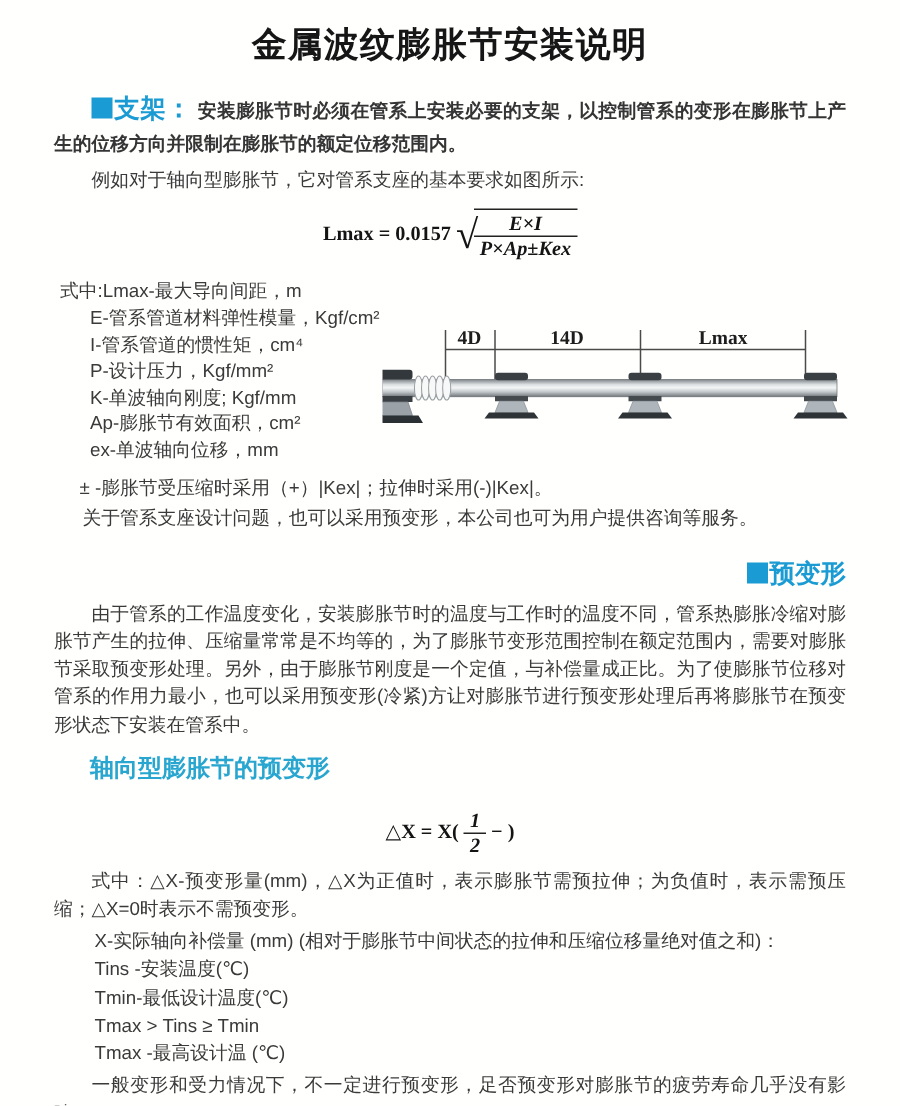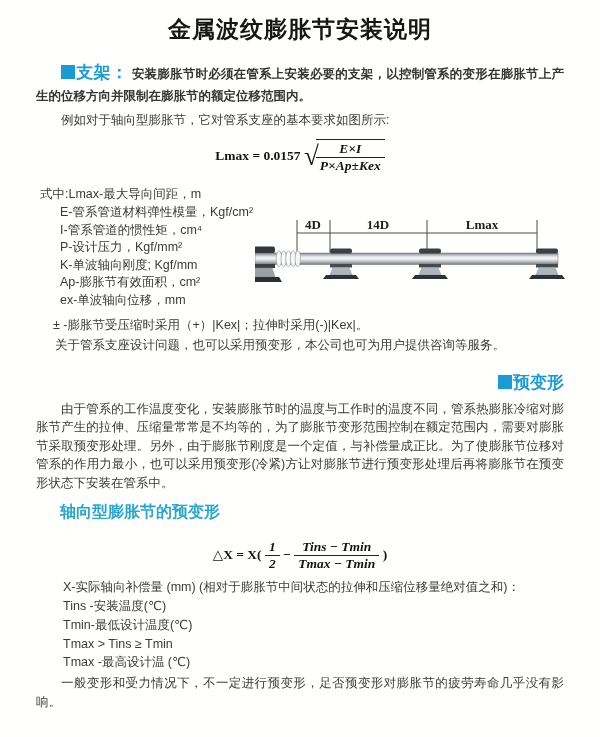--- a/index.html
+++ b/index.html
@@ -154,24 +154,24 @@
   <div class="h2"><span class="sq-icon"></span><span>预变形</span></div>
 
   <p class="body-para">由于管系的工作温度变化，安装膨胀节时的温度与工作时的温度不同，管系热膨胀冷缩对膨胀节产生的拉伸、压缩量常常是不均等的，为了膨胀节变形范围控制在额定范围内，需要对膨胀节采取预变形处理。另外，由于膨胀节刚度是一个定值，与补偿量成正比。为了使膨胀节位移对管系的作用力最小，也可以采用预变形(冷紧)方让对膨胀节进行预变形处理后再将膨胀节在预变形状态下安装在管系中。</p>
 
   <div class="h3">轴向型膨胀节的预变形</div>
 
   <div class="formula f2">
     <span>△X = X(</span>
     <span class="frac"><span class="num">1</span><span class="den">2</span></span>
     <span>−</span>
-    <span class="frac"><span class="num">Tins − Tmin</span><span class="den">Tmax − Tmin</span></span>
     <span>)</span>
   </div>
 
+  <p class="note-indent">式中：△X-预变形量(mm)，△X为正值时，表示膨胀节需预拉伸；为负值时，表示需预压缩；△X=0时表示不需预变形。</p>
   <p class="note-x">X-实际轴向补偿量 (mm) (相对于膨胀节中间状态的拉伸和压缩位移量绝对值之和)：</p>
   <div class="t-def">Tins -安装温度(℃)</div>
   <div class="t-def">Tmin-最低设计温度(℃)</div>
   <div class="t-def">Tmax &gt; Tins ≥ Tmin</div>
   <div class="t-def">Tmax -最高设计温 (℃)</div>
   <p class="note-indent">一般变形和受力情况下，不一定进行预变形，足否预变形对膨胀节的疲劳寿命几乎没有影响。</p>
 
 </div>
 
 </body></html>

